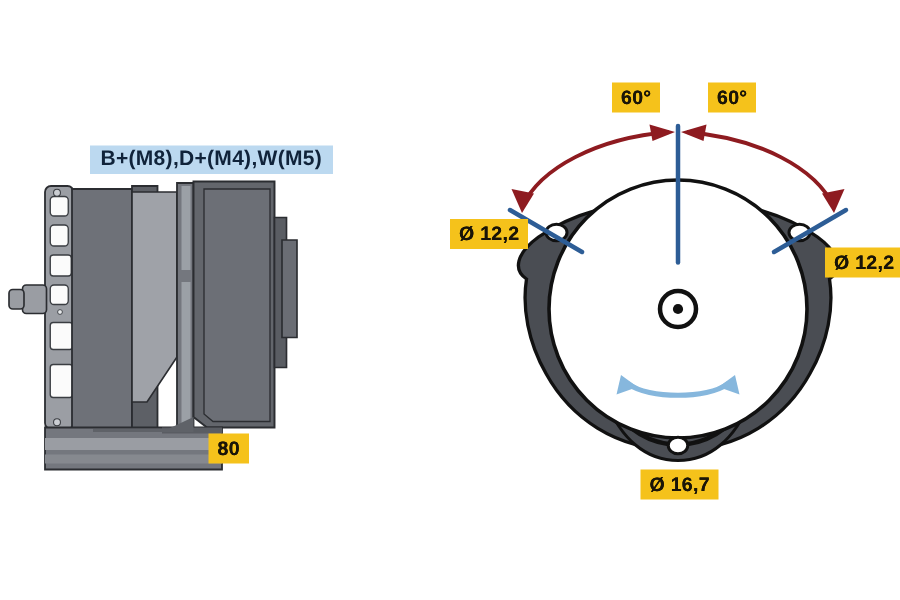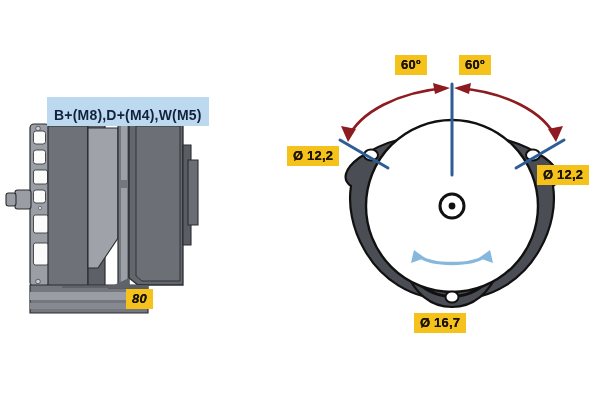--- a/index.html
+++ b/index.html
@@ -29,37 +29,38 @@
   .badge {
     position: absolute;
     display: flex;
     align-items: center;
     justify-content: center;
     font-weight: bold;
     letter-spacing: 0.2px;
     white-space: nowrap;
     line-height: 1;
     box-sizing: border-box;
+    margin-left: 13px;
   }
   .badge-yellow {
     background: #F5C21B;
     color: #1a1508;
     font-size: 13px;
     padding: 3px 6px 4px 6px;
     text-shadow: 0 0 0 #000;
   }
   .badge-blue {
     background: #bcd9f0;
     color: #10233a;
     font-size: 14px;
-    padding: 11px 7px 4px 7px;
+    padding: 1px 7px 4px 7px;
   }
 
   #lbl-terminals { left: 47px;  top: 97px;  }
-  #lbl-80        { left: 126px; top: 289px; font-style: italic; }
+  #lbl-80        { left: 126px; top: 289px; }
   #lbl-angle-l   { left: 395px; top: 55px;  }
   #lbl-angle-r   { left: 459px; top: 55px;  }
   #lbl-dia-left  { left: 287px; top: 146px; }
   #lbl-dia-right { left: 537px; top: 165px; }
   #lbl-dia-bot   { left: 414px; top: 313px; }
 </style>
 </head>
 <body>
 
 <div id="screen">

